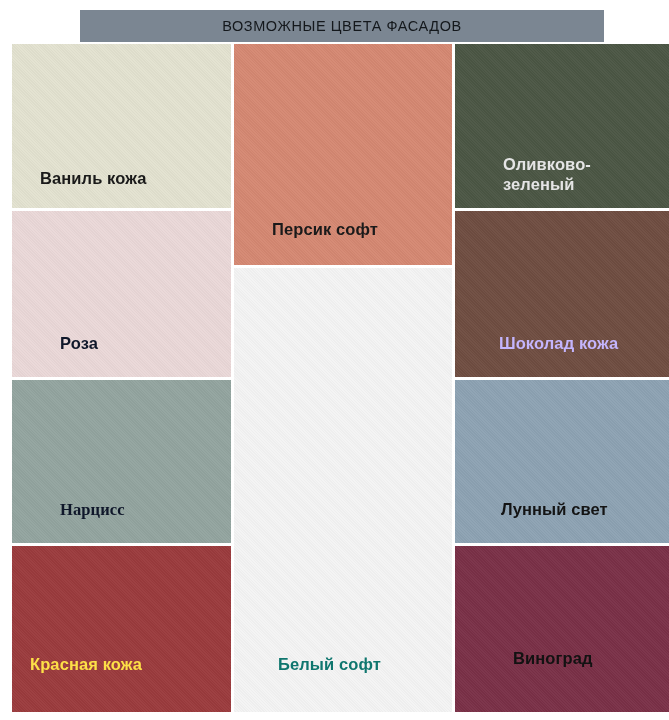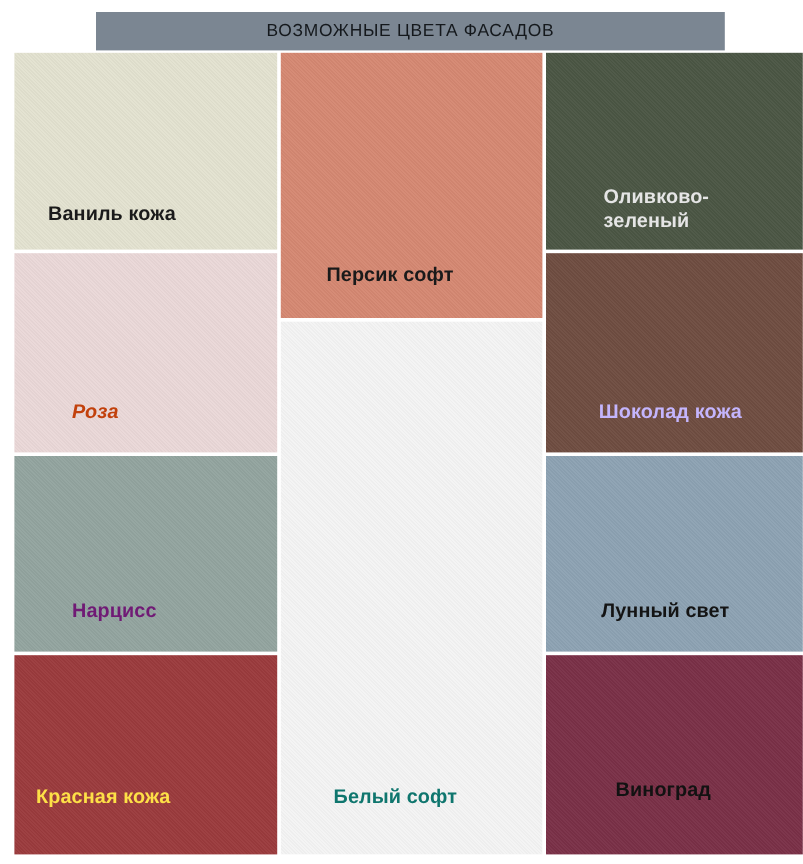--- a/index.html
+++ b/index.html
@@ -126,24 +126,24 @@
     <span class="header-title" style="color: rgb(20, 24, 28);">ВОЗМОЖНЫЕ ЦВЕТА ФАСАДОВ</span>
   </div>
 
   <div class="swatch-grid">
 
     <div class="swatch-column col-1">
       <div class="swatch-tile" style="flex: 0 0 164px; background-color: rgb(227, 226, 208);">
         <span class="swatch-label lbl-vanil" style="color: rgb(26, 26, 26);">Ваниль кожа</span>
       </div>
       <div class="swatch-tile" style="flex: 0 0 166px; background-color: rgb(234, 216, 216);">
-        <span class="swatch-label lbl-roza" style="color: #c2410c; font-style: italic;">Роза</span>
+        <span class="swatch-label lbl-roza" style="color: #0f172a;">Роза</span>
       </div>
       <div class="swatch-tile" style="flex: 0 0 163px; background-color: rgb(147, 164, 159);">
-        <span class="swatch-label lbl-narciss" style="color: #701a75;">Нарцисс</span>
+        <span class="swatch-label lbl-narciss" style="color: #0f172a; font-family: Liberation Serif, serif;">Нарцисс</span>
       </div>
       <div class="swatch-tile" style="flex: 1 1 auto; background-color: rgb(155, 59, 61);">
         <span class="swatch-label lbl-krasnaya" style="color: #fde047;">Красная кожа</span>
       </div>
     </div>
 
     <div class="swatch-column col-2">
       <div class="swatch-tile" style="flex: 0 0 221px; background-color: rgb(213, 136, 114);">
         <span class="swatch-label lbl-persik" style="color: rgb(26, 26, 26);">Персик софт</span>
       </div>

